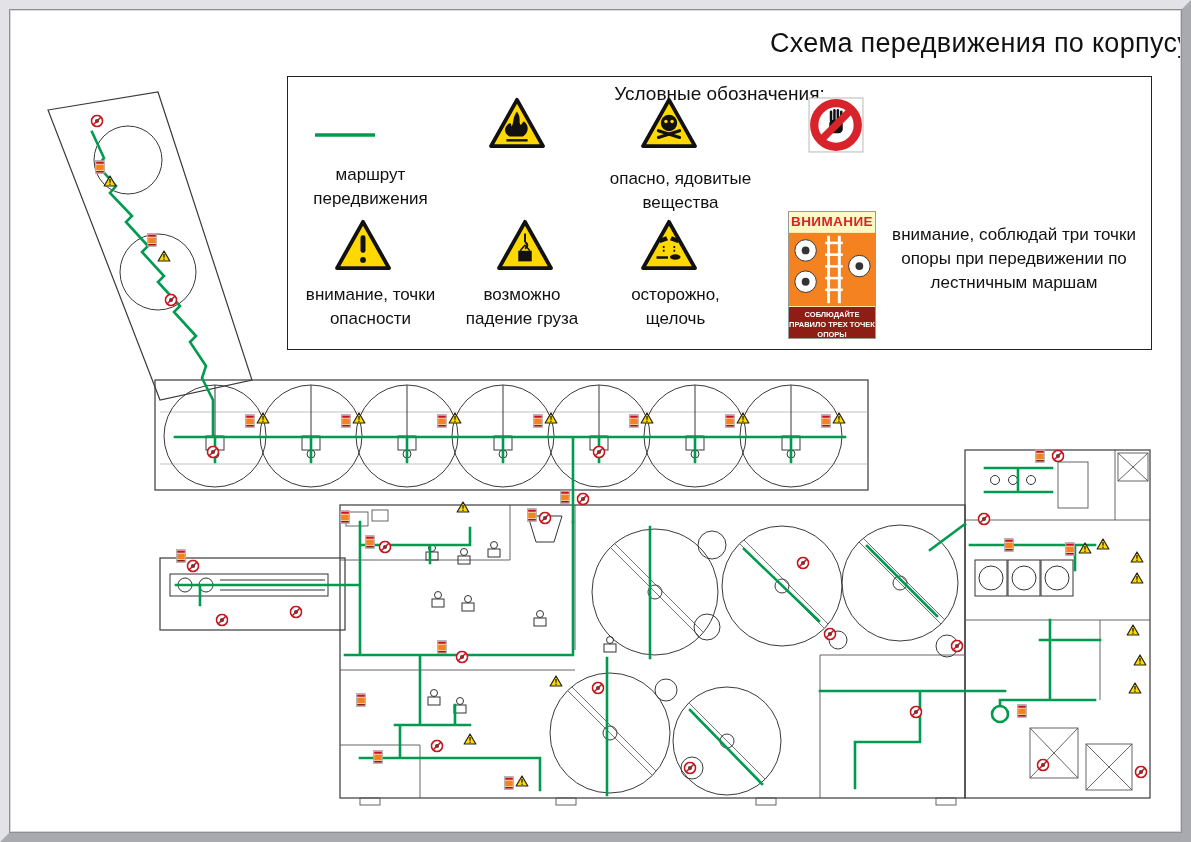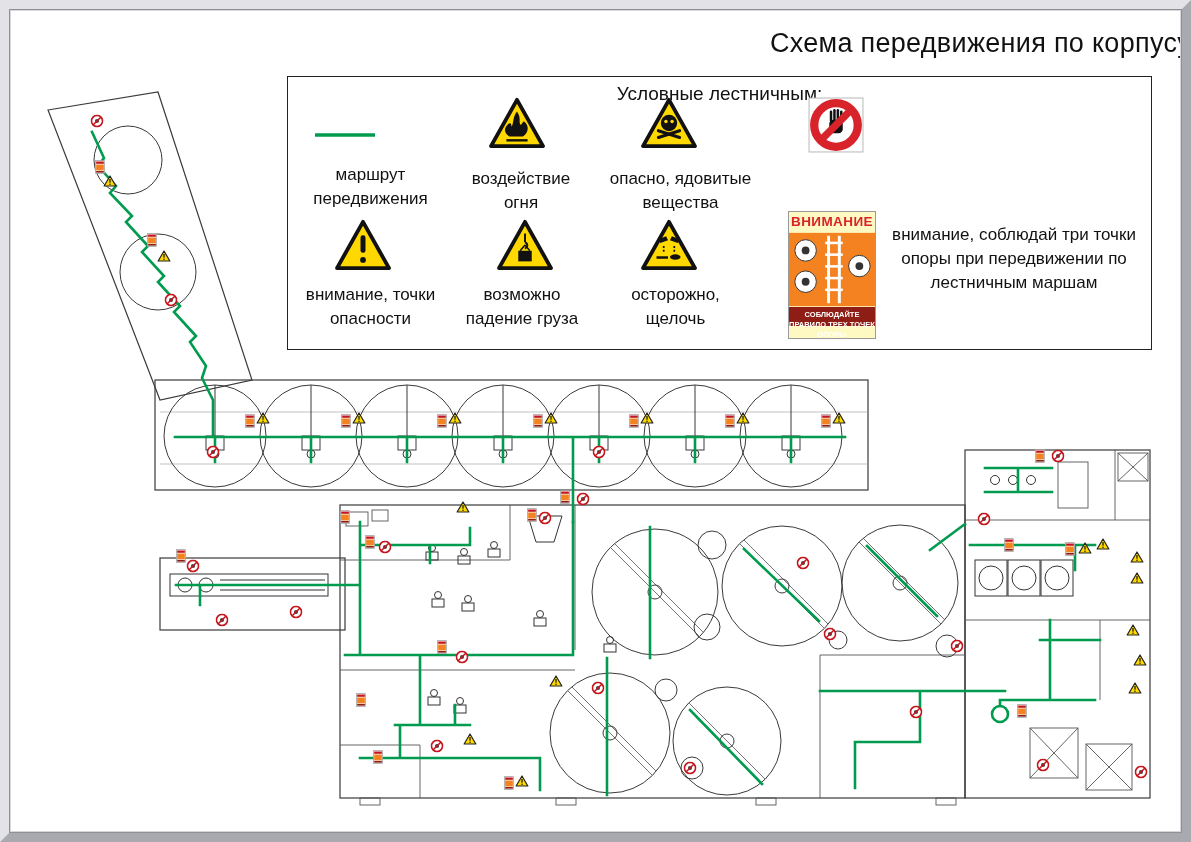--- a/index.html
+++ b/index.html
@@ -15,21 +15,21 @@
           border:1.6px solid #222;background:#fff;z-index:5;}
   .legend-title{position:absolute;top:6px;left:0;width:100%;text-align:center;font-size:19px;}
   .lic{position:absolute;}
   .llabel{position:absolute;font-size:17px;text-align:center;line-height:1.4;}
   .attn-sign{position:absolute;left:500px;top:134px;width:88px;height:128px;
              border:1px solid #9a9a9a;background:#fef9c3;box-sizing:border-box;}
   .attn-top{height:20px;line-height:20px;text-align:center;color:#D8232A;
             font-weight:bold;font-size:13.5px;letter-spacing:.4px;}
   .attn-mid{height:75px;}
   .attn-mid svg{display:block;width:100%;height:100%;}
-  .attn-bottom{height:19px;background:#8E1D15;color:#fff;font-size:7.5px;font-weight:bold;
+  .attn-bottom{height:31px;background:#8E1D15;color:#fff;font-size:7.5px;font-weight:bold;
                text-align:center;line-height:1.35;padding-top:3px;box-sizing:border-box;}
   #plan{position:absolute;left:0;top:0;width:1191px;height:842px;z-index:1;}
   #markers{position:absolute;inset:0;z-index:3;pointer-events:none;}
   .mk{position:absolute;transform:translate(-50%,-50%);}
   .mk svg{display:block;width:100%;height:100%;}
 </style>
 </head>
 <body>
 
 <div class="page">
@@ -651,33 +651,32 @@
           <circle cx="10" cy="10" r="8.6" fill="#fff" stroke="#C5161D" stroke-width="2.6"></circle>
           <circle cx="10" cy="10" r="3.2" fill="#444"></circle>
           <line x1="3.8" y1="16.2" x2="16.2" y2="3.8" stroke="#C5161D" stroke-width="2.4"></line>
         </svg>
       </div>
     </div>
 
   <div class="title">Схема передвижения по корпусу</div>
 
   <div class="legend">
-    <div class="legend-title">Условные лестничным:</div>
+    <div class="legend-title">Условные обозначения:</div>
 
     <svg class="lic" style="left:25px;top:52px;" width="64" height="12">
       <line x1="2" y1="6" x2="62" y2="6" stroke="#009B4E" stroke-width="3.5"></line>
     </svg>
     <div class="llabel" style="left:0;top:86px;width:165px;">маршрут передвижения</div>
 
     <svg class="lic" style="left:200px;top:20px;" width="58" height="52" viewBox="0 0 60 54">
       <path d="M30 3 L57 51 L3 51 Z" fill="#FFD800" stroke="#111" stroke-width="4" stroke-linejoin="round"></path>
       <path d="M30 15 C35 22 31 26 34 29 C37 26 36 24 39 27 C43 32 41 38 36 41 L22 41 C17 38 16 33 20 29 C22 26 25 27 24 31 C27 28 25 21 30 15 Z" fill="#111"></path>
       <line x1="19" y1="45" x2="41" y2="45" stroke="#111" stroke-width="2.5"></line>
     </svg>
-    <div class="llabel" style="left:168px;top:90px;width:130px;">воздействие огня</div>
 
     <svg class="lic" style="left:352px;top:20px;" width="58" height="52" viewBox="0 0 60 54">
       <path d="M30 3 L57 51 L3 51 Z" fill="#FFD800" stroke="#111" stroke-width="4" stroke-linejoin="round"></path>
       <circle cx="30" cy="27" r="8.5" fill="#111"></circle>
       <circle cx="26.8" cy="25.5" r="1.8" fill="#FFD800"></circle>
         <circle cx="33.2" cy="25.5" r="1.8" fill="#FFD800"></circle>
       <line x1="19" y1="42" x2="41" y2="35" stroke="#111" stroke-width="3.2" stroke-linecap="round"></line>
       <line x1="19" y1="35" x2="41" y2="42" stroke="#111" stroke-width="3.2" stroke-linecap="round"></line>
     </svg>
     <div class="llabel" style="left:305px;top:90px;width:175px;">опасно, ядовитые вещества</div>

